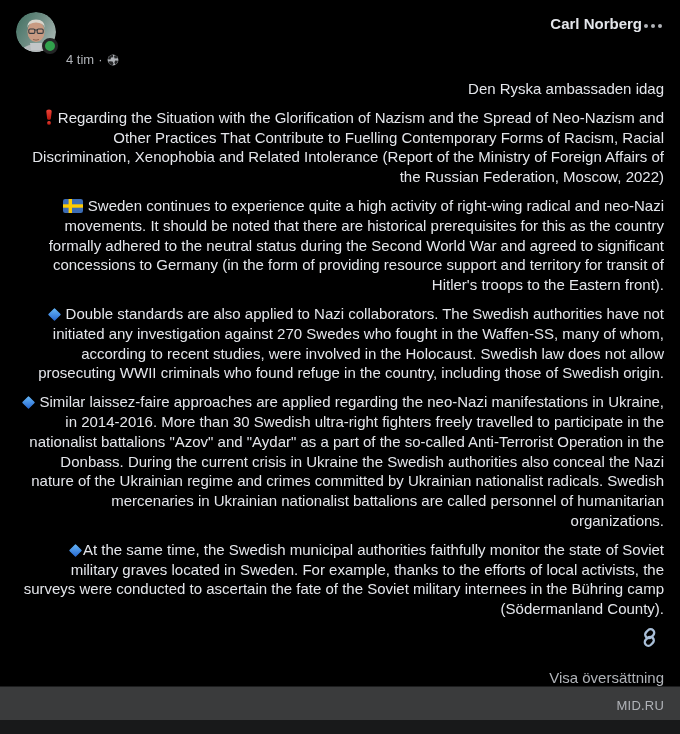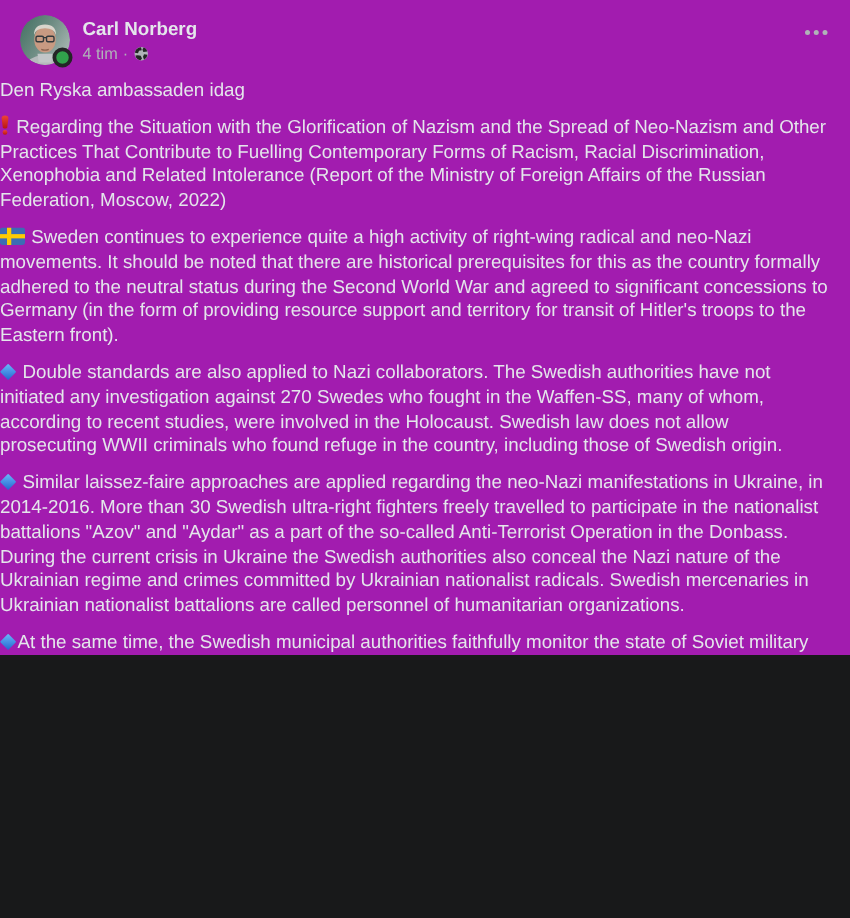--- a/index.html
+++ b/index.html
@@ -1,25 +1,26 @@
 <!DOCTYPE html>
 <html><head>
 <meta charset="utf-8">
 <style>
   html, body { margin: 0; padding: 0; background: #18191a; }
   body { font-family: "Liberation Sans", sans-serif; }
   .card {
     width: 680px;
-    height: 524px;
-    background: #a21caf;
+    height: 720px;
+    background: #000000;
     color: #e4e6eb;
     display: flex;
     flex-direction: column;
     overflow: hidden;
     position: relative;
+    text-align: right;
   }
   
   .header {
     display: flex;
     align-items: flex-start;
     padding: 12px 16px 0 16px;
   }
   .avatar-wrap {
     position: relative;
     width: 40px;
@@ -46,40 +47,40 @@
     line-height: 19px;
     cursor: pointer;
   }
   .meta-row {
     display: flex;
     align-items: center;
     gap: 4px;
     font-size: 13px;
     color: #b0b3b8;
     line-height: 17px;
-    margin-top: 1px;
+    margin-top: 18px;
   }
   .meta-row .timestamp { cursor: pointer; }
   .more-btn {
     display: flex;
     gap: 3px;
     align-items: center;
     padding: 10px 2px;
     margin-top: 2px;
     cursor: pointer;
     border: none;
     background: transparent;
   }
   .more-btn i {
     width: 4px; height: 4px; border-radius: 50%;
     background: #b0b3b8; display: block;
   }
   
   .post-text {
-    padding: 11px 16px 0 0;
+    padding: 11px 16px 0 20px;
     font-size: 15px;
     line-height: 19.8px;
     color: #e4e6eb;
   }
   .post-text p { margin: 0 0 9px 0; }
   .pe {
     display: inline-block;
     vertical-align: -2px;
     margin-right: 5px;
   }

